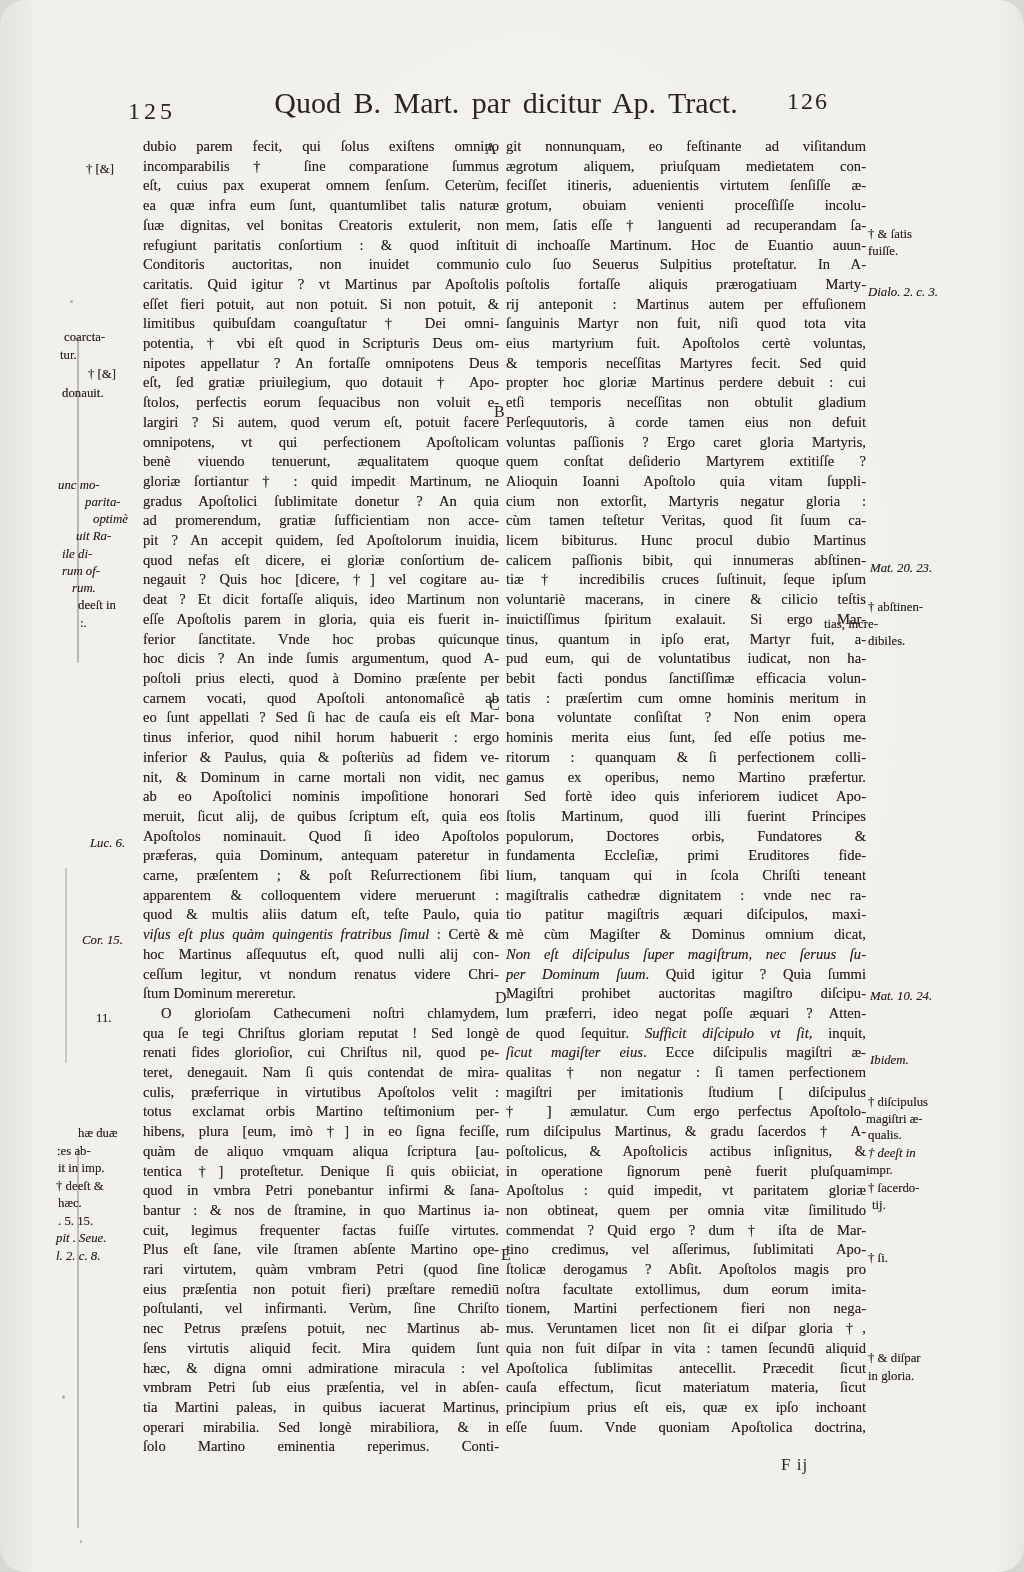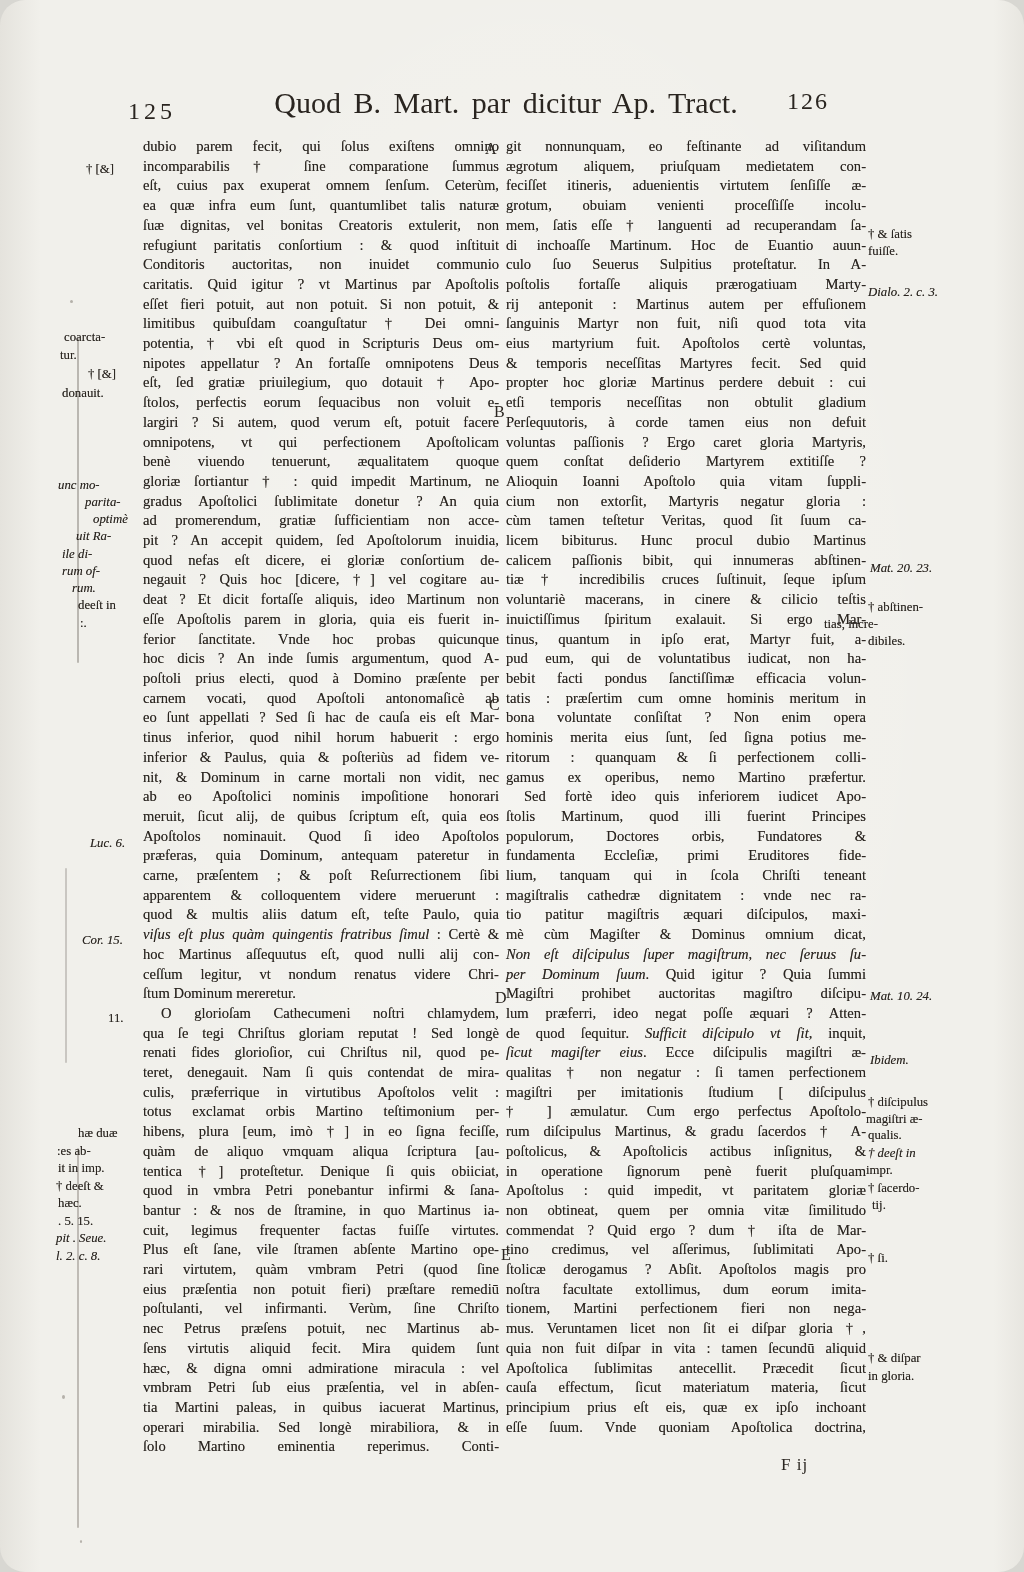--- a/index.html
+++ b/index.html
@@ -146,21 +146,21 @@
       <div class="tline">licem bibiturus. Hunc procul dubio Martinus</div>
       <div class="tline">calicem paſſionis bibit, qui innumeras abſtinen-</div>
       <div class="tline">tiæ † incredibilis cruces ſuſtinuit, ſeque ipſum</div>
       <div class="tline">voluntariè macerans, in cinere &amp; cilicio teſtis</div>
       <div class="tline">inuictiſſimus ſpiritum exalauit. Si ergo Mar-</div>
       <div class="tline">tinus, quantum in ipſo erat, Martyr fuit, a-</div>
       <div class="tline">pud eum, qui de voluntatibus iudicat, non ha-</div>
       <div class="tline">bebit facti pondus ſanctiſſimæ efficacia volun-</div>
       <div class="tline">tatis : præſertim cum omne hominis meritum in</div>
       <div class="tline">bona voluntate conſiſtat ? Non enim opera</div>
-      <div class="tline">hominis merita eius ſunt, ſed ſigna potius me-</div>
+      <div class="tline">hominis merita eius ſunt, ſed eſſe potius me-</div>
       <div class="tline">ritorum : quanquam &amp; ſi perfectionem colli-</div>
       <div class="tline">gamus ex operibus, nemo Martino præfertur.</div>
       <div class="tline indent">Sed fortè ideo quis inferiorem iudicet Apo-</div>
       <div class="tline">ſtolis Martinum, quod illi fuerint Principes</div>
       <div class="tline">populorum, Doctores orbis, Fundatores &amp;</div>
       <div class="tline">fundamenta Eccleſiæ, primi Eruditores fide-</div>
       <div class="tline">lium, tanquam qui in ſcola Chriſti teneant</div>
       <div class="tline">magiſtralis cathedræ dignitatem : vnde nec ra-</div>
       <div class="tline">tio patitur magiſtris æquari diſcipulos, maxi-</div>
       <div class="tline">mè cùm Magiſter &amp; Dominus omnium dicat,</div>
@@ -208,21 +208,21 @@
     <div class="mnote it" style="left: 85px; top: 494px;">parita-</div>
     <div class="mnote it" style="left: 93px; top: 511px;">optimè</div>
     <div class="mnote it" style="left: 76px; top: 528px;">uit Ra-</div>
     <div class="mnote it" style="left: 62px; top: 546px;">ile di-</div>
     <div class="mnote it" style="left: 62px; top: 563px;">rum of-</div>
     <div class="mnote it" style="left: 60px; top: 580px; margin-left: 12px;">rum.</div>
     <div class="mnote" style="left: 78px; top: 597px;">deeſt in</div>
     <div class="mnote" style="left: 80px; top: 615px;">:.</div>
     <div class="mnote it" style="left: 90px; top: 835px;">Luc. 6.</div>
     <div class="mnote it" style="left: 82px; top: 932px;">Cor. 15.</div>
-    <div class="mnote" style="left: 108px; top: 1010px;">11.</div>
+    <div class="mnote" style="left: 96px; top: 1010px;">11.</div>
     <div class="mnote" style="left: 78px; top: 1125px;">hæ duæ</div>
     <div class="mnote" style="left: 57px; top: 1143px;">:es   ab-</div>
     <div class="mnote" style="left: 58px; top: 1160px;">it in imp.</div>
     <div class="mnote" style="left: 56px; top: 1178px;">† deeſt &amp;</div>
     <div class="mnote" style="left: 58px; top: 1195px;">hæc.</div>
     <div class="mnote" style="left: 58px; top: 1213px;">. 5. 15.</div>
     <div class="mnote it" style="left: 56px; top: 1230px;">pit . Seue.</div>
     <div class="mnote it" style="left: 56px; top: 1248px;">l. 2. c. 8.</div>
     <div class="mnote" style="left: 868px; top: 226px;">† &amp; ſatis</div>
     <div class="mnote" style="left: 868px; top: 243px;">fuiſſe.</div>

